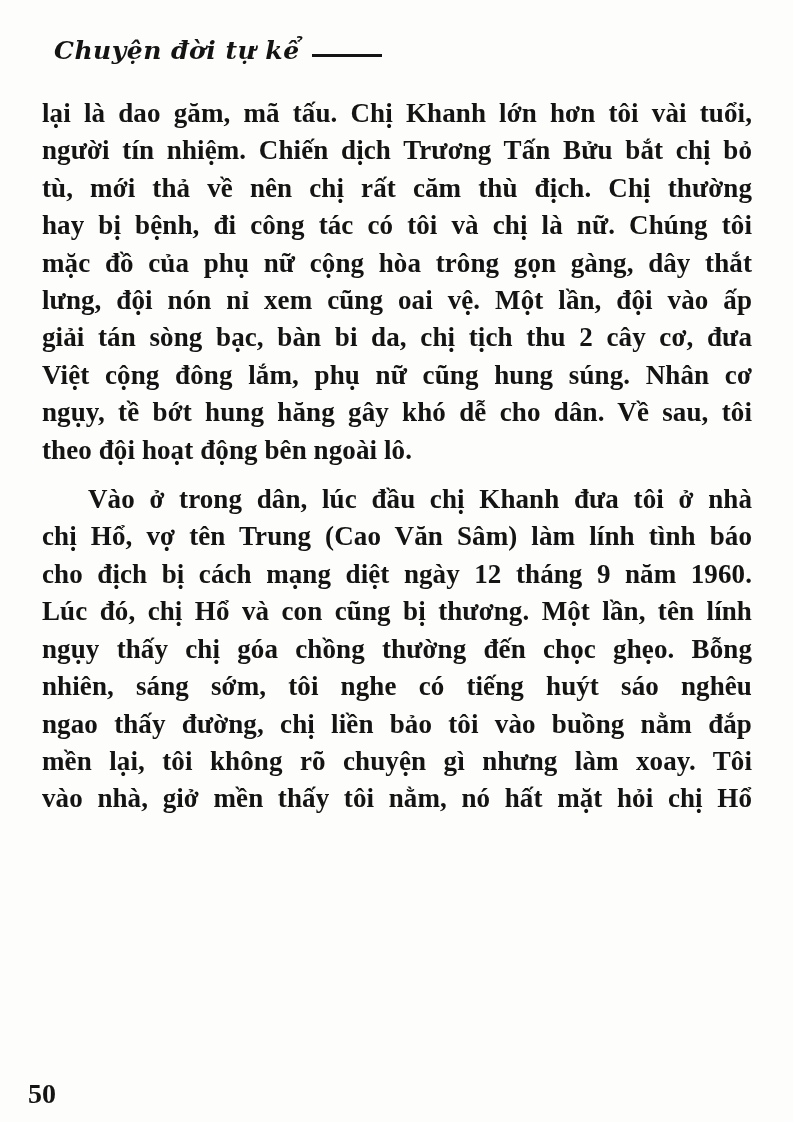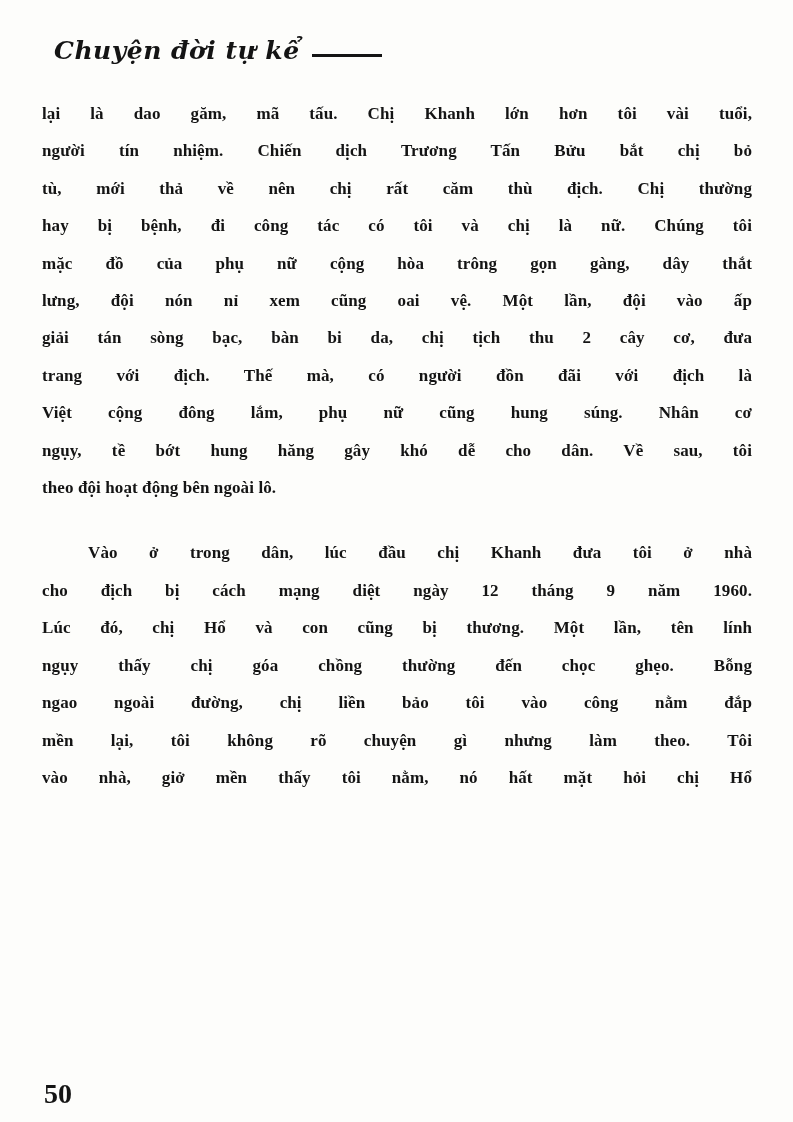--- a/index.html
+++ b/index.html
@@ -37,38 +37,38 @@
     height: 3px;
     background: #141414;
     margin-left: 12px;
     vertical-align: 2px;
   }
   .body-text {
     position: absolute;
     left: 42px;
     top: 95px;
     width: 710px;
-    font-size: 17px;
+    font-size: 27px;
     font-weight: bold;
     letter-spacing: 0.1px;
   }
   .paragraph { margin: 0; }
-  .paragraph + .paragraph { margin-top: 28px; }
+  .paragraph + .paragraph { margin-top: 12px; }
   .line {
     line-height: 37.4px;
     text-align: justify;
     text-align-last: justify;
     text-justify: inter-word;
     white-space: normal;
   }
   .line.unjust { text-align-last: left; }
   .line.indent { text-indent: 46px; }
   .page-number {
     position: absolute;
-    left: 44px;
+    left: 28px;
     top: 1078px;
     font-size: 28px;
     font-weight: bold;
   }
 </style>
 </head>
 <body>
 
 <div class="page">
   <div class="header-row">
@@ -77,30 +77,31 @@
 
   <div class="body-text" id="body-text">
       <div class="paragraph">
         <div class="line">lại là dao găm, mã tấu. Chị Khanh lớn hơn tôi vài tuổi,</div>
         <div class="line">người tín nhiệm. Chiến dịch Trương Tấn Bửu bắt chị bỏ</div>
         <div class="line">tù, mới thả về nên chị rất căm thù địch. Chị thường</div>
         <div class="line">hay bị bệnh, đi công tác có tôi và chị là nữ. Chúng tôi</div>
         <div class="line">mặc đồ của phụ nữ cộng hòa trông gọn gàng, dây thắt</div>
         <div class="line">lưng, đội nón nỉ xem cũng oai vệ. Một lần, đội vào ấp</div>
         <div class="line">giải tán sòng bạc, bàn bi da, chị tịch thu 2 cây cơ, đưa</div>
-        <div class="line">trang với địch. Thế mà, có người đồn đãi với địch là</div>
         <div class="line">Việt cộng đông lắm, phụ nữ cũng hung súng. Nhân cơ</div>
         <div class="line">ngụy, tề bớt hung hăng gây khó dễ cho dân. Về sau, tôi</div>
         <div class="line unjust">theo đội hoạt động bên ngoài lô.</div>
       </div>
       <div class="paragraph">
         <div class="line indent">Vào ở trong dân, lúc đầu chị Khanh đưa tôi ở nhà</div>
+        <div class="line">chị Hổ, vợ tên Trung (Cao Văn Sâm) làm lính tình báo</div>
         <div class="line">cho địch bị cách mạng diệt ngày 12 tháng 9 năm 1960.</div>
         <div class="line">Lúc đó, chị Hổ và con cũng bị thương. Một lần, tên lính</div>
         <div class="line">ngụy thấy chị góa chồng thường đến chọc ghẹo. Bỗng</div>
-        <div class="line">ngao ngoài đường, chị liền bảo tôi vào công nằm đắp</div>
-        <div class="line">mền lại, tôi không rõ chuyện gì nhưng làm theo. Tôi</div>
+        <div class="line">nhiên, sáng sớm, tôi nghe có tiếng huýt sáo nghêu</div>
+        <div class="line">ngao thấy đường, chị liền bảo tôi vào buồng nằm đắp</div>
+        <div class="line">mền lại, tôi không rõ chuyện gì nhưng làm xoay. Tôi</div>
         <div class="line">vào nhà, giở mền thấy tôi nằm, nó hất mặt hỏi chị Hổ</div>
       </div>
     </div>
 
   <div class="page-number">50</div>
 </div>
 
 </body></html>

